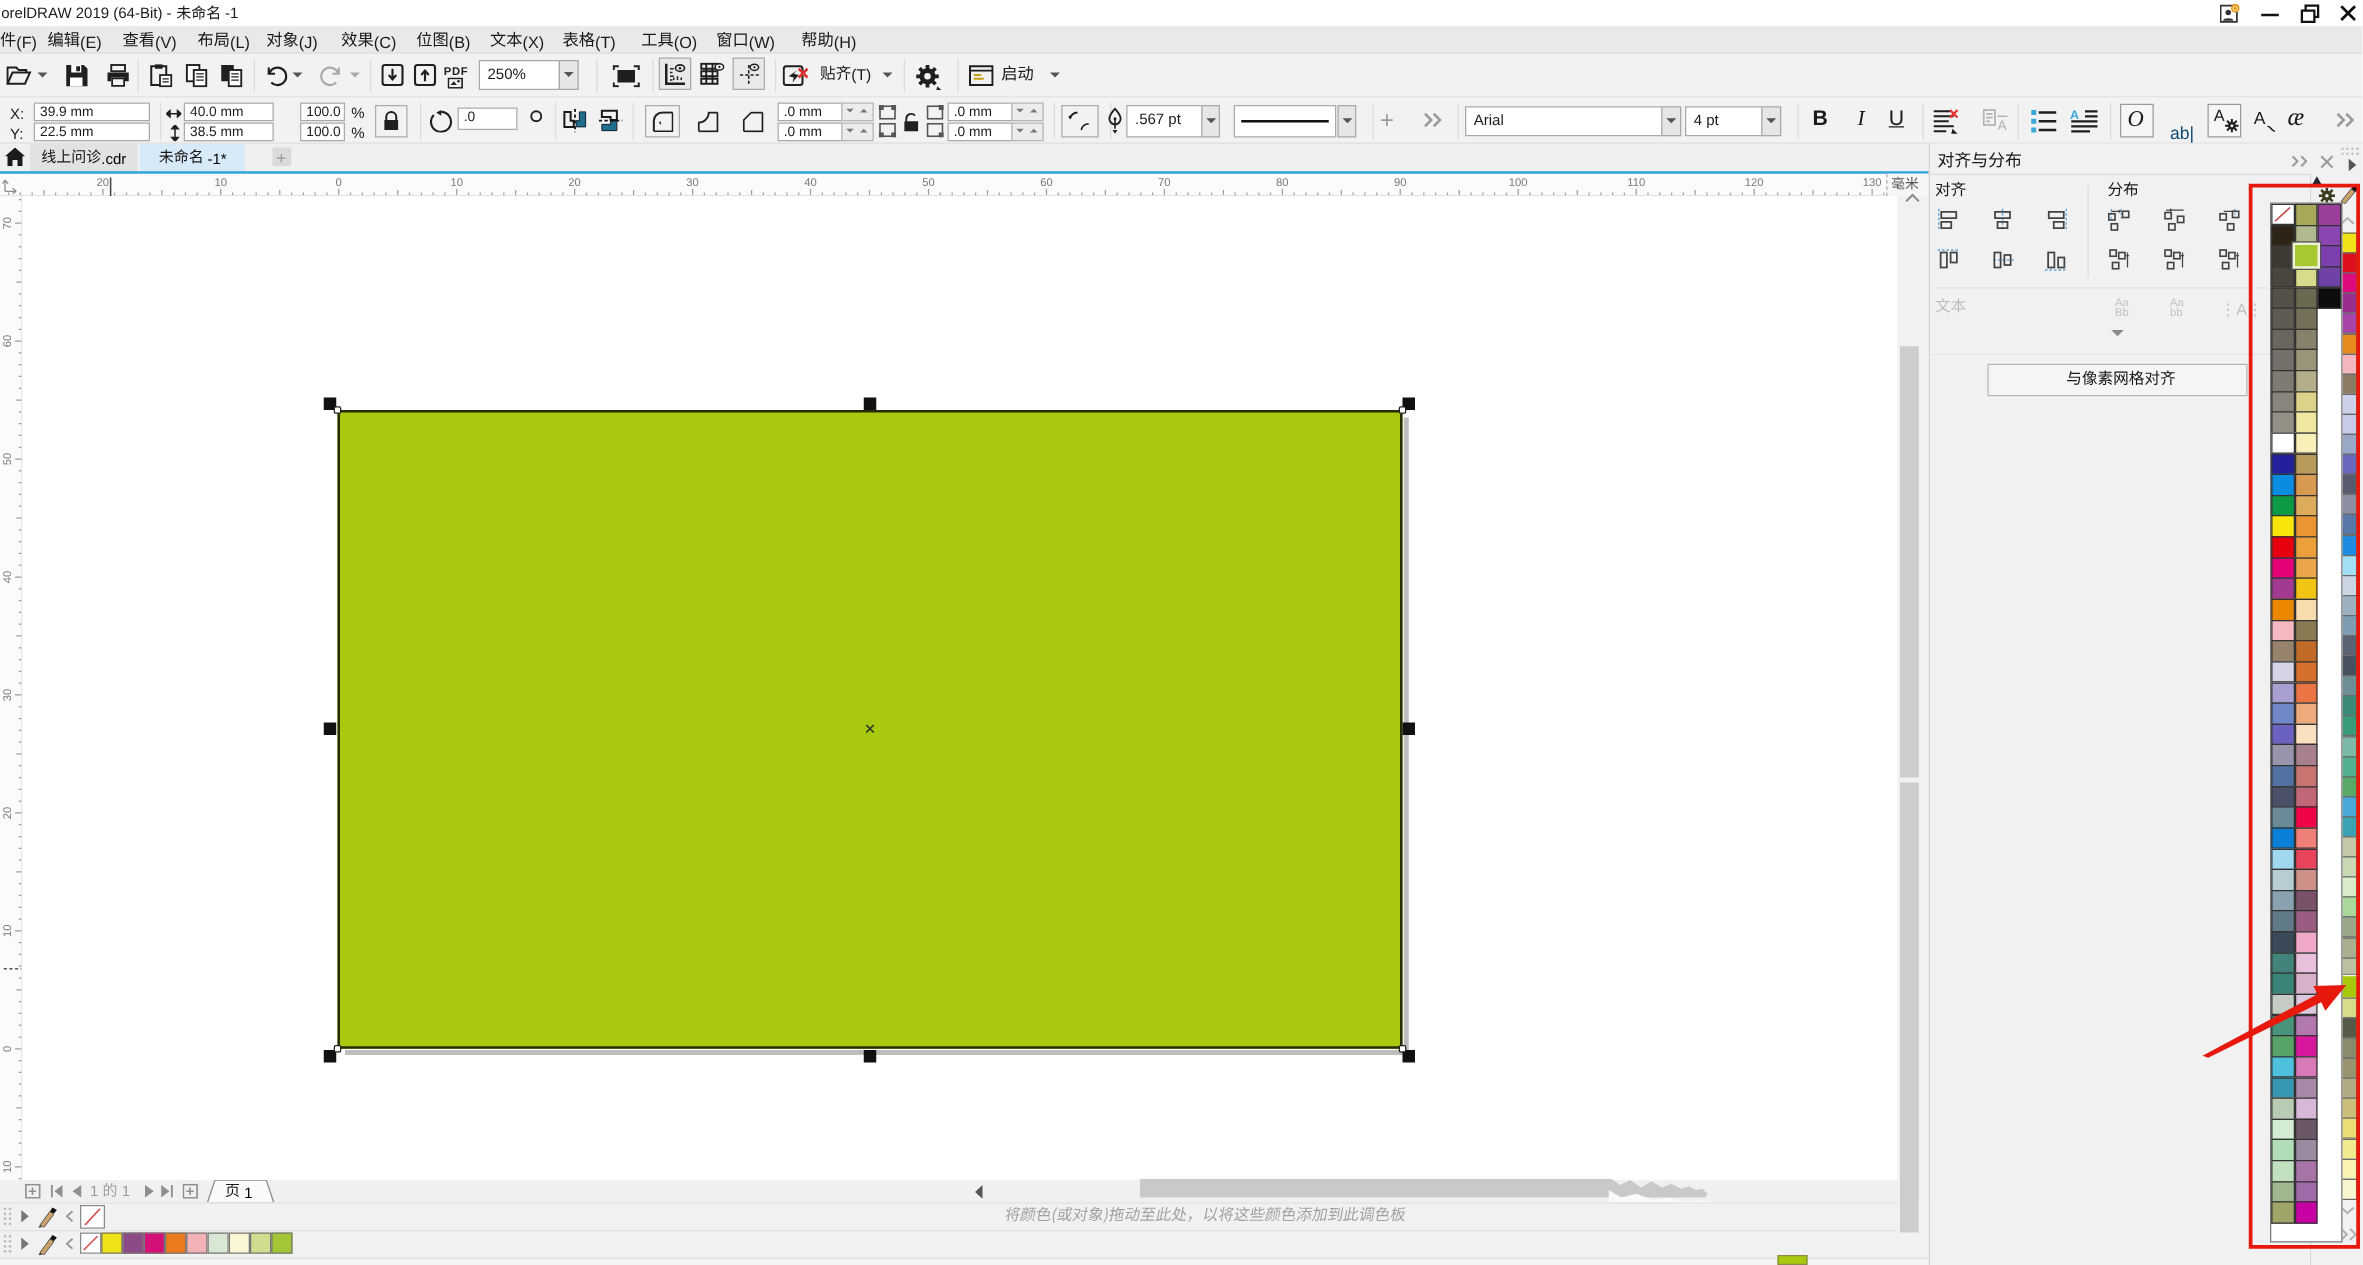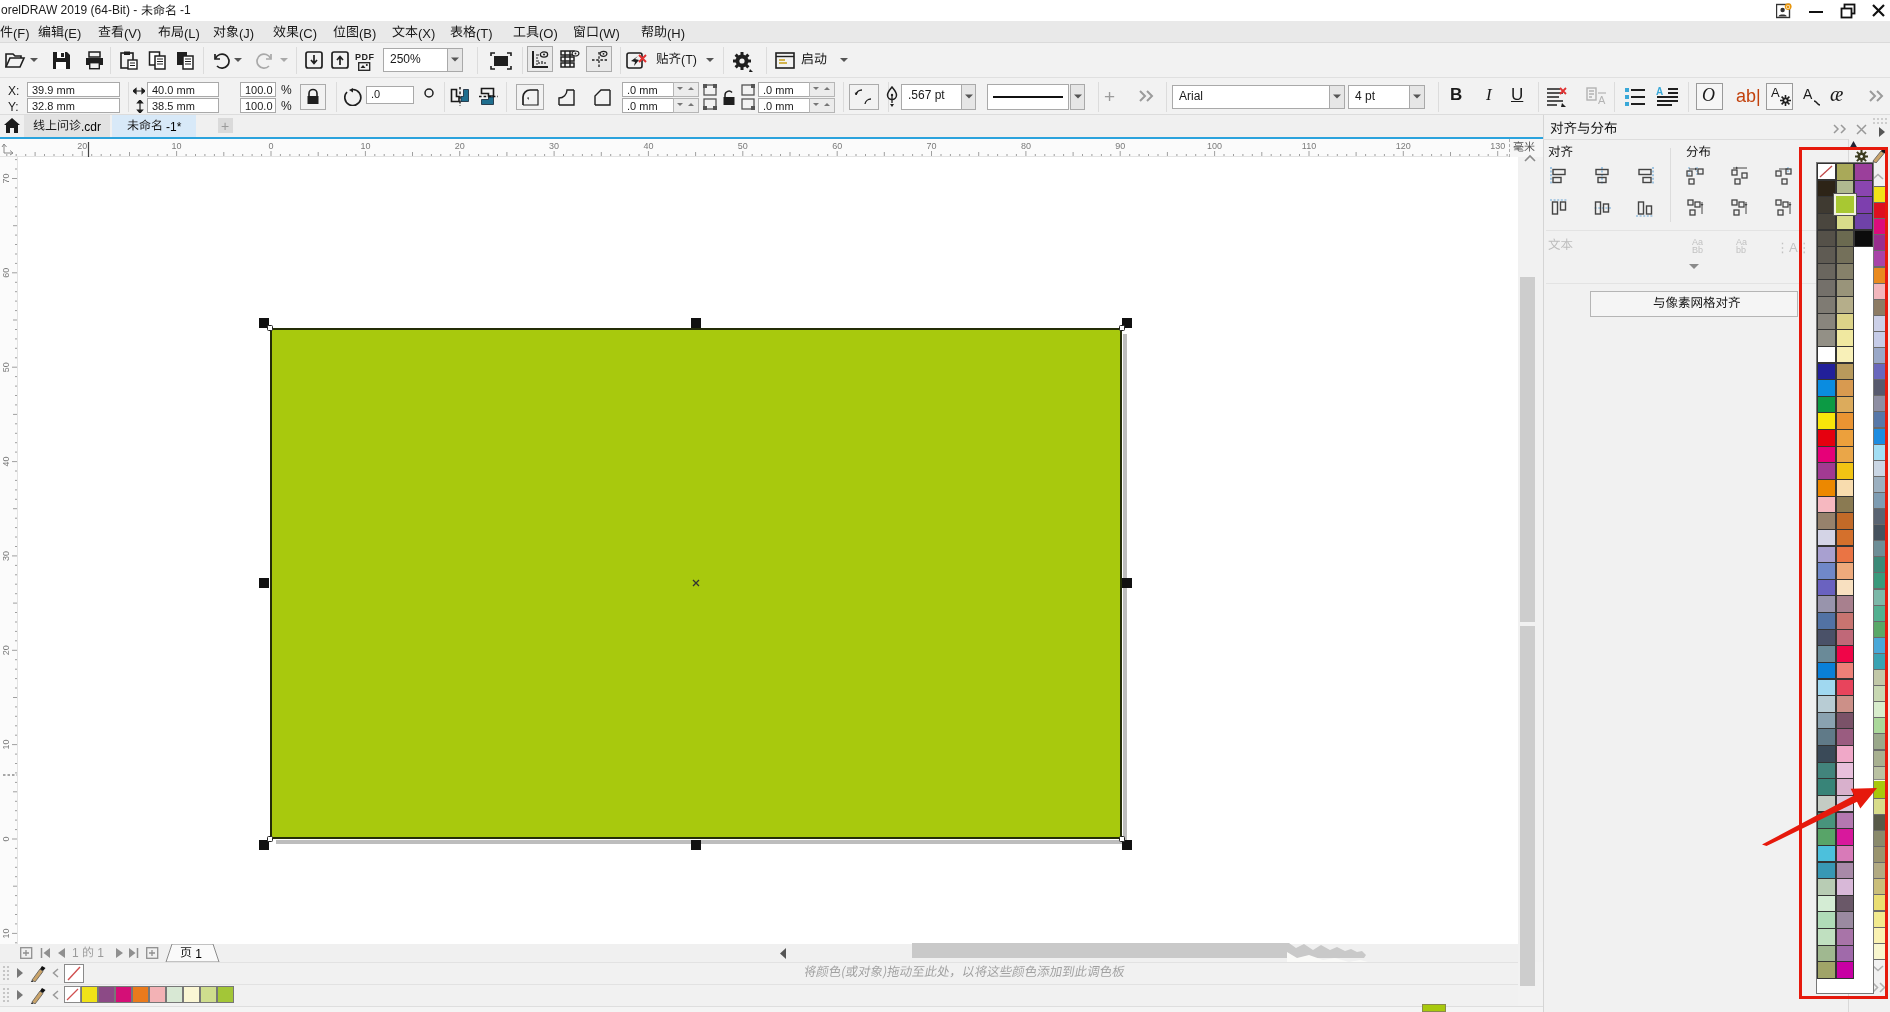--- a/index.html
+++ b/index.html
@@ -233,21 +233,21 @@
           <path transform="translate(0,11.4) scale(0.01300,-0.01300)" d="M276 311V-75H349V-11H810V-73H887V311ZM349 57V241H810V57ZM436 821C457 783 482 733 495 697H154V456C154 310 143 111 36 -31C53 -40 85 -67 97 -82C203 58 227 264 230 418H869V697H541L575 708C562 744 534 800 507 841ZM230 627H793V488H230Z"></path>
           <path transform="translate(13,11.4) scale(0.01300,-0.01300)" d="M89 758V691H476V758ZM653 823C653 752 653 680 650 609H507V537H647C635 309 595 100 458 -25C478 -36 504 -61 517 -79C664 61 707 289 721 537H870C859 182 846 49 819 19C809 7 798 4 780 4C759 4 706 4 650 10C663 -12 671 -43 673 -64C726 -68 781 -68 812 -65C844 -62 864 -53 884 -27C919 17 931 159 945 571C945 582 945 609 945 609H724C726 680 727 752 727 823ZM89 44 90 45V43C113 57 149 68 427 131L446 64L512 86C493 156 448 275 410 365L348 348C368 301 388 246 406 194L168 144C207 234 245 346 270 451H494V520H54V451H193C167 334 125 216 111 183C94 145 81 118 65 113C74 95 85 59 89 44Z"></path>
         </g>
       </svg></div>
     <div class="abs" style="left:840px;top:15px;border:4px solid transparent;border-top-color:#555"></div>
   </div>
 <div class="abs" style="left:0;top:78px;width:1890px;height:37px;background:#f2f2f2;border-bottom:1px solid #dcdcdc">
     <div class="abs" style="left:8px;top:6px;font-size:12px;color:#1a1a1a">X:</div>
     <div class="abs" style="left:8px;top:22px;font-size:12px;color:#1a1a1a">Y:</div>
     <div class="inp" style="left:27px;top:4px;width:93px;height:15px">39.9 mm</div>
-    <div class="inp" style="left:27px;top:20px;width:93px;height:15px">32.8 mm</div>
+    <div class="inp" style="left:27px;top:20px;width:93px;height:15px">22.5 mm</div>
     <div class="sep" style="left:128px;top:4px;height:30px"></div>
     <svg class="abs" style="left:133px;top:9px" width="12" height="8" viewBox="0 0 12 8">
       <path d="M0 4h12M0 4l3-2.5v5zM12 4l-3-2.5v5z" stroke="#1f1f1f" stroke-width="1.2" fill="#1f1f1f"></path>
     </svg>
     <svg class="abs" style="left:136px;top:22px" width="8" height="13" viewBox="0 0 8 13">
       <path d="M4 0v13M4 0L1.5 3h5zM4 13l-2.5-3h5z" stroke="#1f1f1f" stroke-width="1.2" fill="#1f1f1f"></path>
     </svg>
     <div class="inp" style="left:147px;top:4px;width:72px;height:15px">40.0 mm</div>
     <div class="inp" style="left:147px;top:20px;width:72px;height:15px">38.5 mm</div>
     <div class="inp" style="left:240px;top:4px;width:36px;height:15px">100.0</div>
@@ -384,21 +384,21 @@
       <rect x="1" y="8" width="4" height="4" fill="#39a8d8"></rect>
       <rect x="1" y="15" width="4" height="4" fill="#39a8d8"></rect>
     </svg>
     <svg class="abs" style="left:1656px;top:9px" width="24" height="20" viewBox="0 0 24 20">
       <path d="M12 2h10M12 6h10M1 10h21M1 14h21M1 18h15" stroke="#1f1f1f" stroke-width="1.8"></path>
       <text x="0" y="8" font-size="10" font-weight="bold" fill="#39a8d8">A</text>
     </svg>
     <div class="sep" style="left:1688px;top:4px;height:30px"></div>
     <div class="abs" style="left:1696px;top:5px;width:27px;height:27px;background:#f6f6f6;border:1px solid #9a9a9a"></div>
     <div class="abs" style="left:1702px;top:7px;font-size:18px;font-style:italic;font-family:Liberation Serif,serif;color:#1a1a1a">O</div>
-    <div class="abs" style="left:1736px;top:8px;font-size:18px;color:#c2410c">ab|</div>
+    <div class="abs" style="left:1736px;top:20px;font-size:14px;color:#0c4a6e">ab|</div>
     <div class="abs" style="left:1766px;top:5px;width:27px;height:27px;background:#f6f6f6;border:1px solid #9a9a9a"></div>
     <div class="abs" style="left:1771px;top:7px;font-size:13px;color:#1a1a1a">A</div>
     <svg class="abs" style="left:1780px;top:17px" width="11" height="11" viewBox="0 0 11 11">
       <circle cx="5.5" cy="5.5" r="3" fill="#1f1f1f"></circle>
       <g stroke="#1f1f1f" stroke-width="1.6">
         <path d="M5.5 0v11M0 5.5h11M1.6 1.6l7.8 7.8M9.4 1.6L1.6 9.4"></path>
       </g>
       <circle cx="5.5" cy="5.5" r="1.2" fill="#f2f2f2"></circle>
     </svg>
     <div class="abs" style="left:1803px;top:8px;font-size:14px;color:#1a1a1a">A</div>

